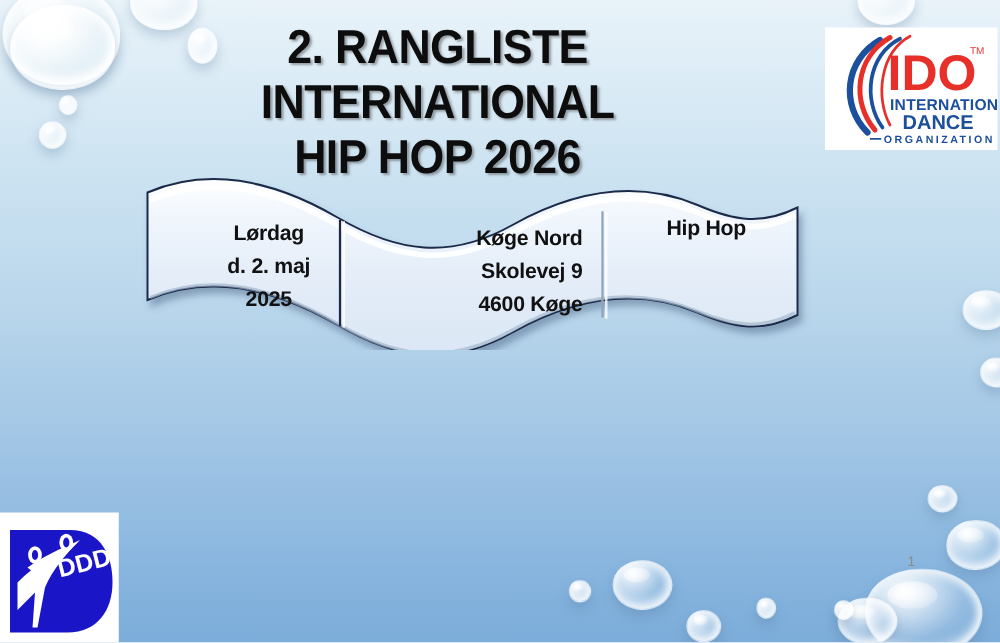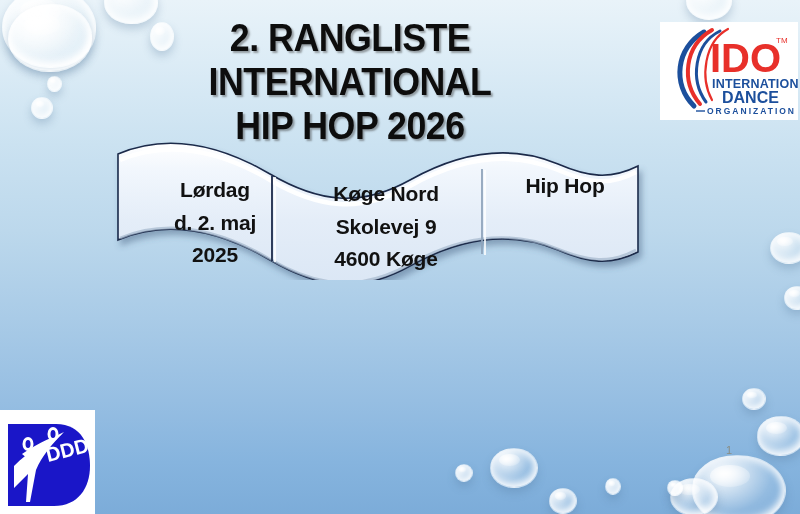--- a/index.html
+++ b/index.html
@@ -81,27 +81,27 @@
   #ribbon-svg {
     position: absolute;
     left: 0;
     top: 0;
   }
   .ribbon-panel {
     position: absolute;
     text-align: center;
     color: #111;
     font-weight: bold;
-    font-size: 21px;
+    font-size: 17px;
     line-height: 1.55;
     letter-spacing: -0.2px;
     white-space: nowrap;
   }
   #panel-date   { left: 30px;  top: 34px;  width: 150px; }
-  #panel-venue  { left: 196px; top: 38px;  width: 160px; }
+  #panel-venue  { left: 196px; top: 38px;  width: 160px; text-align: right; }
   #panel-styles { left: 380px; top: 30px;  width: 150px; }
 
   
   #ido-logo {
     position: absolute;
     left: 660px;
     top: 22px;
     width: 138px;
     height: 98px;
     background: #ffffff;

